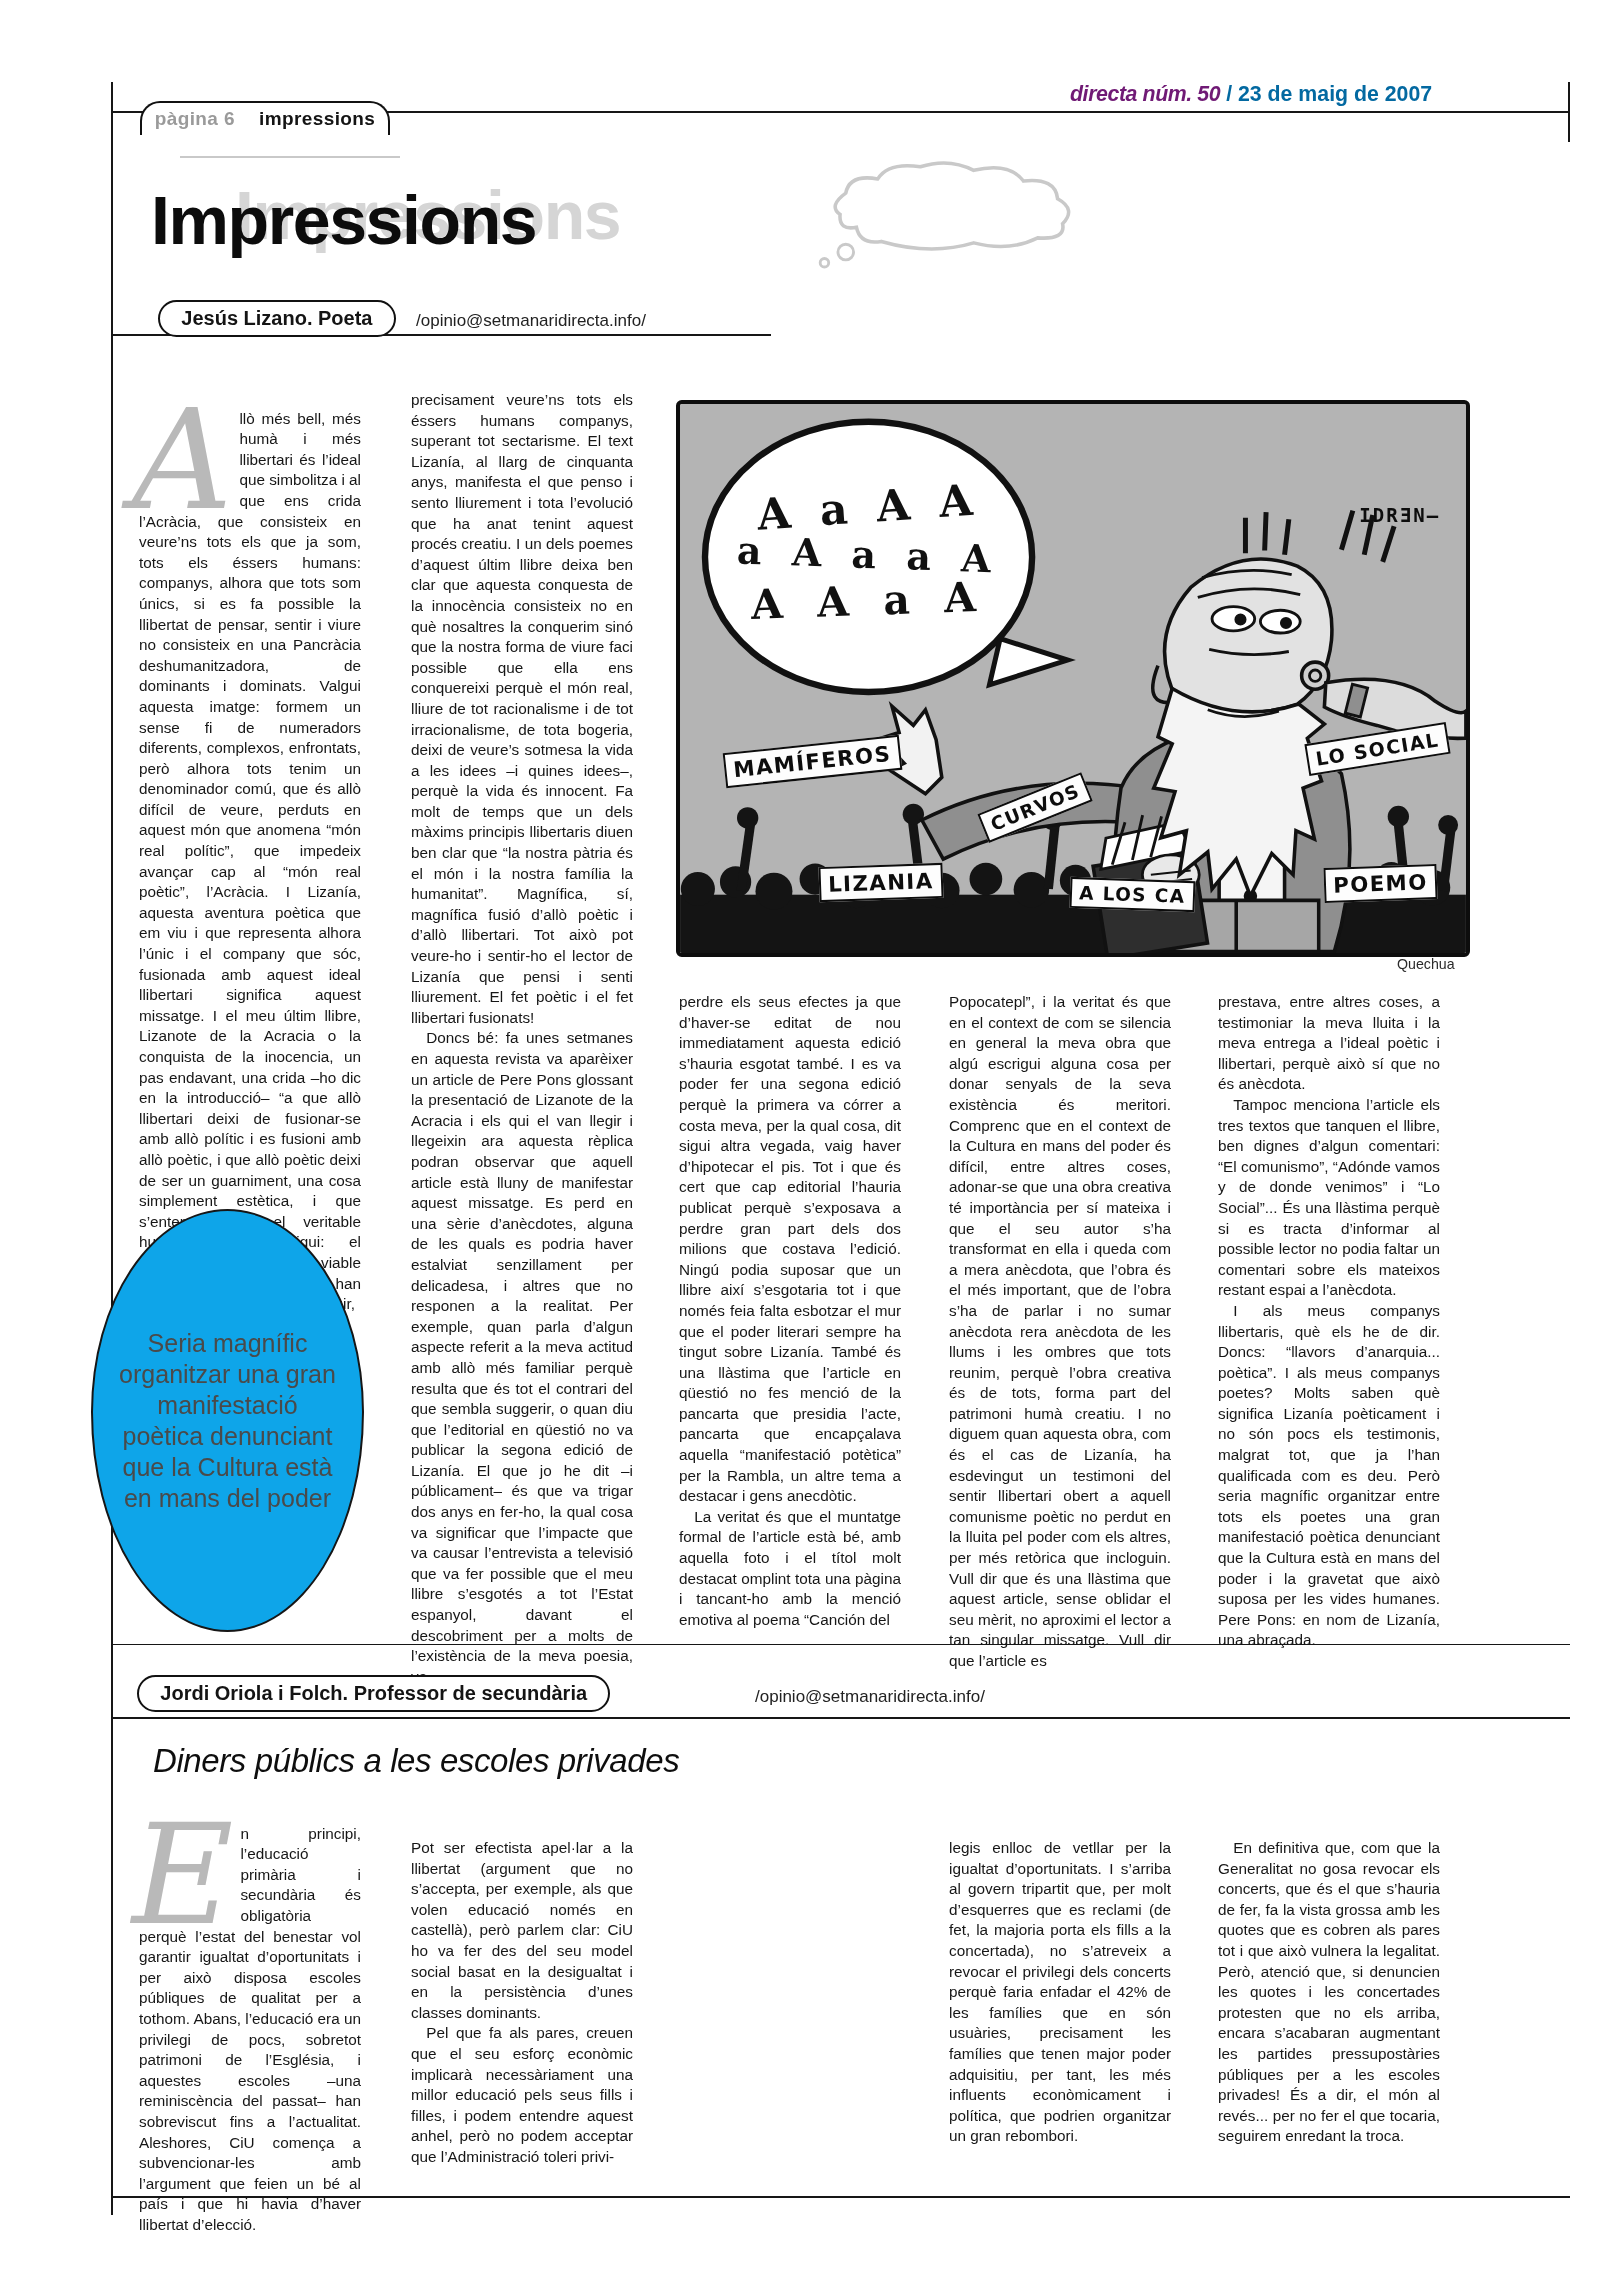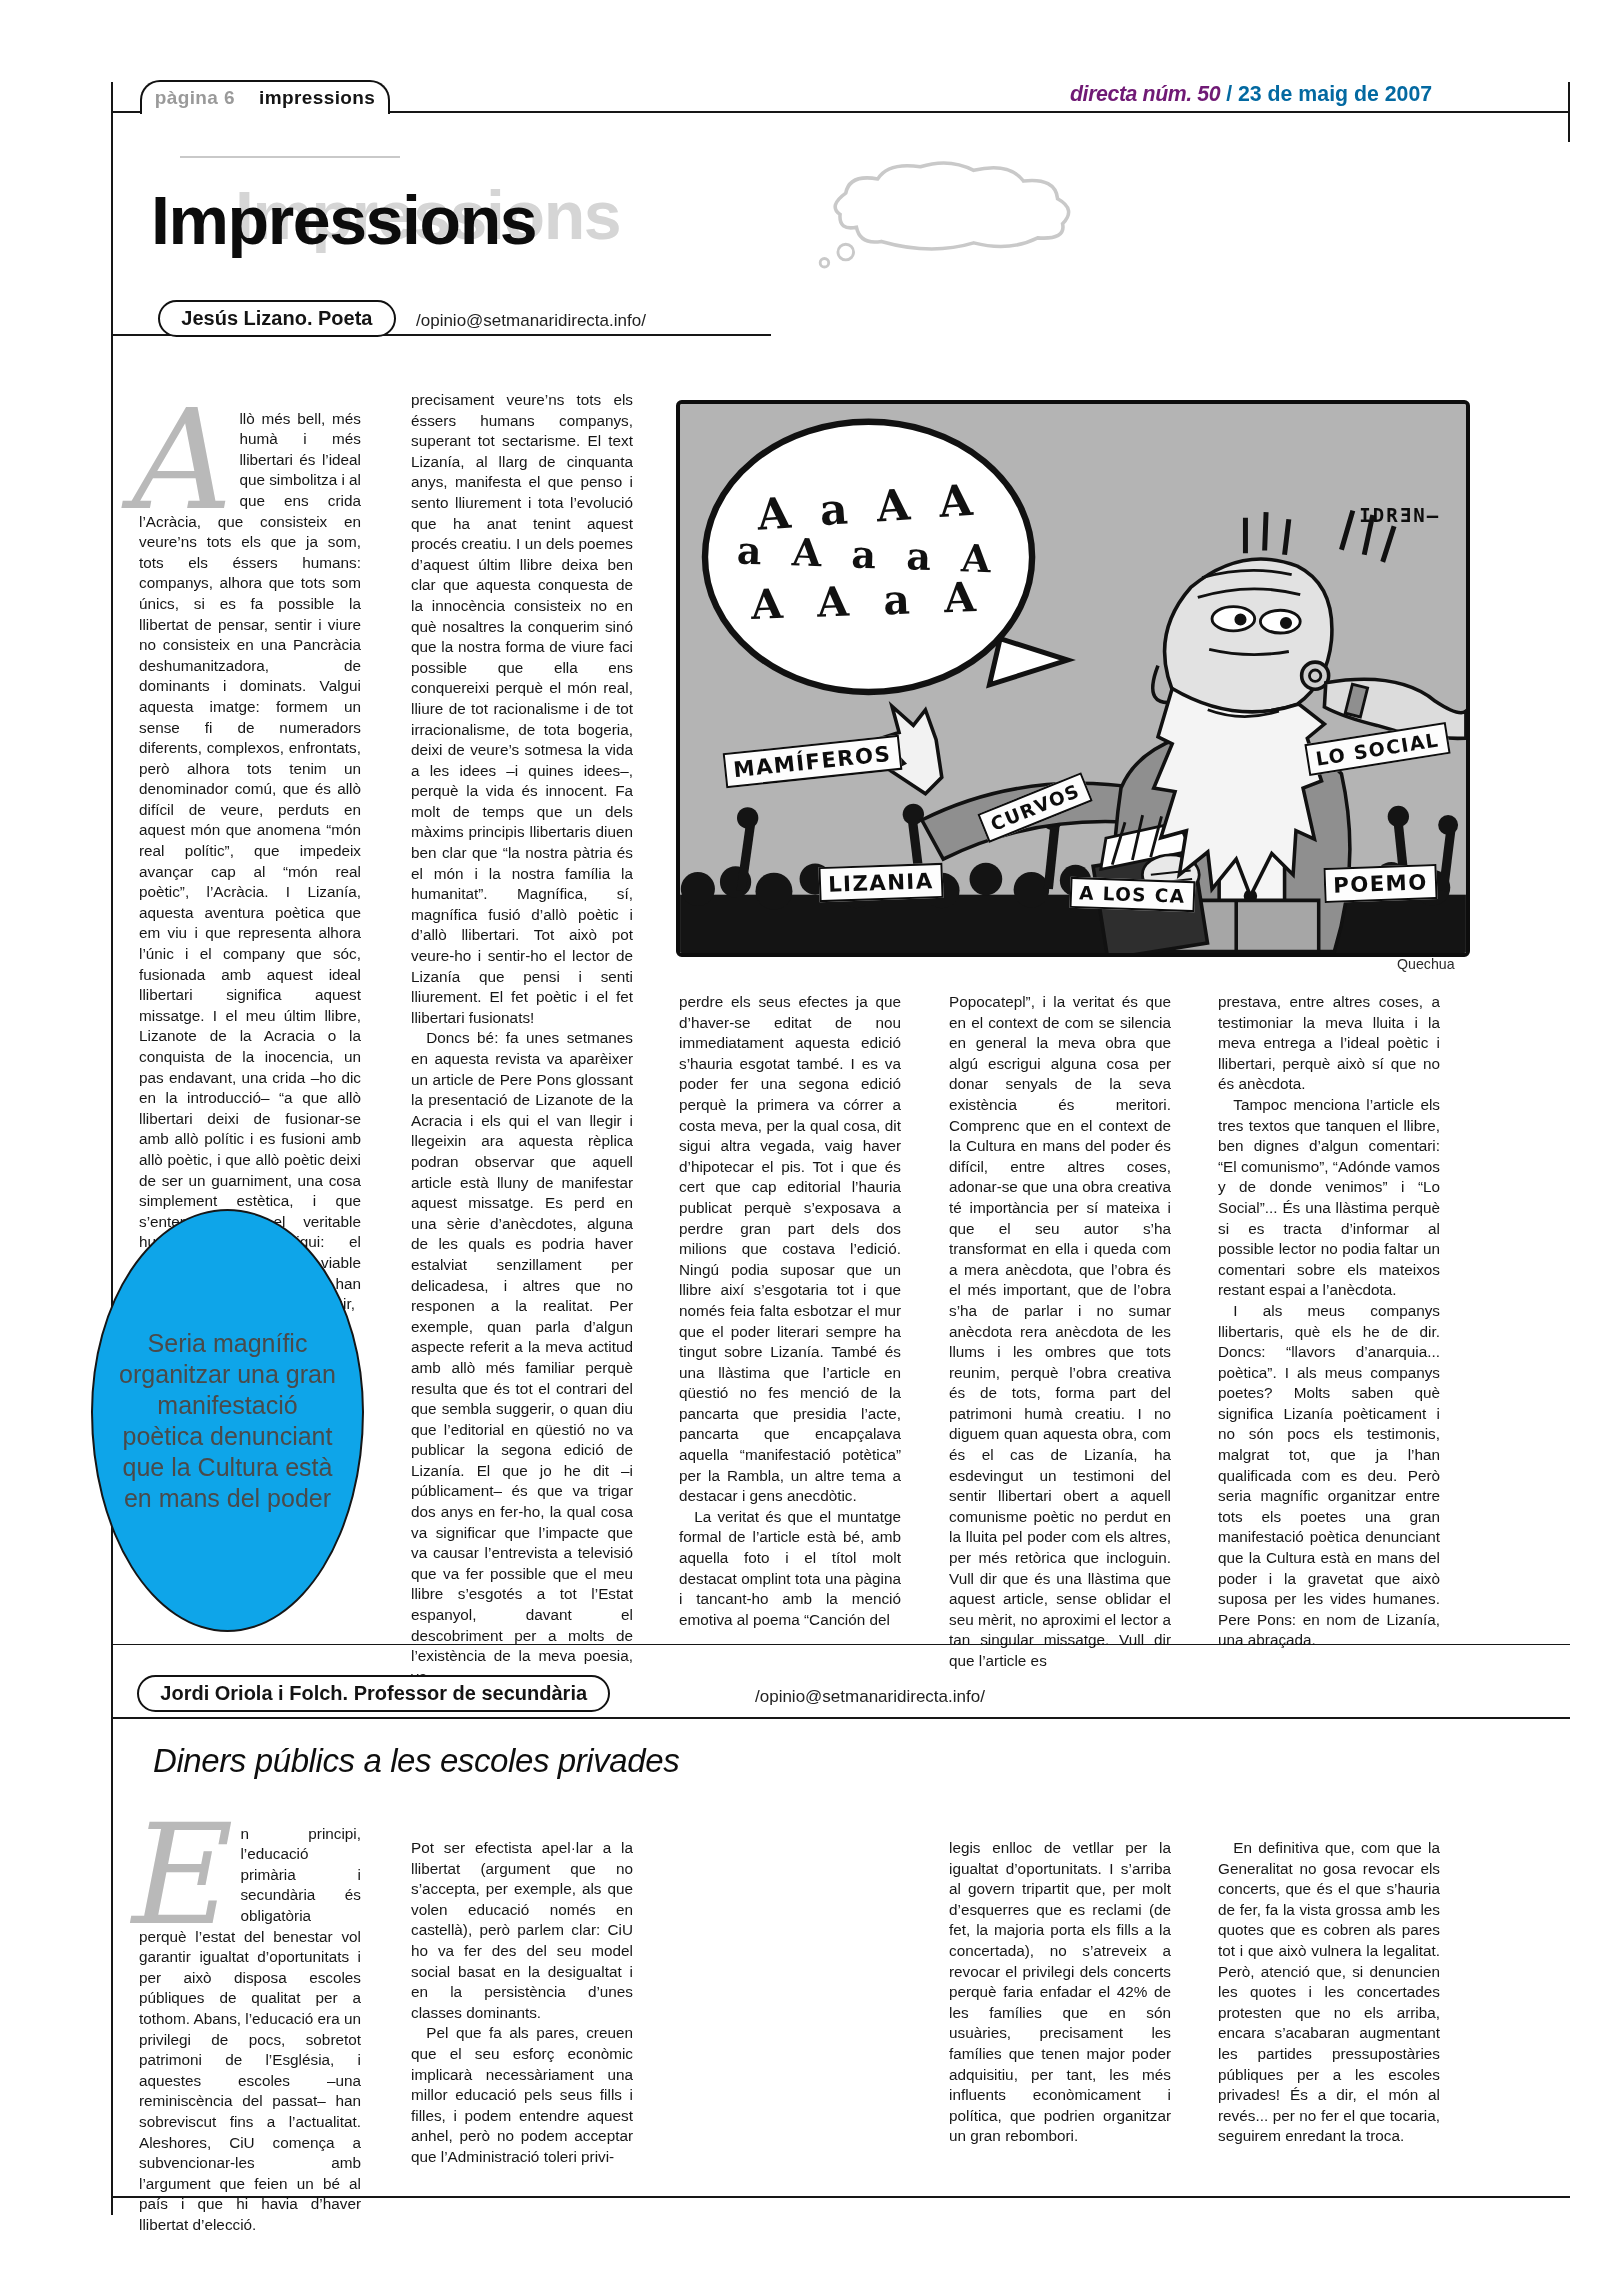--- a/index.html
+++ b/index.html
@@ -4,21 +4,21 @@
 <style>
   html,body{margin:0;padding:0;background:#ffffff;}
   #page{position:relative;width:1623px;height:2295px;background:#ffffff;overflow:hidden;
         font-family:"Liberation Sans",sans-serif;color:#141414;}
   .rule{position:absolute;background:#161616;}
   .grayline{position:absolute;background:#c9c9c9;}
 
   
   .pill{position:absolute;border:2.1px solid #111;background:#fff;border-radius:20px 20px 0 0;
         border-bottom:none;display:flex;align-items:center;justify-content:center;gap:24px;
-        font-weight:bold;font-size:19px;letter-spacing:0.4px;}
+        font-weight:bold;font-size:19px;letter-spacing:0.4px;margin-top:21px;}
   .pill .gray{color:#9a9a9a;}
   .hdr-right{position:absolute;white-space:nowrap;font-size:21.3px;}
   .hdr-right .b{font-weight:bold;font-style:italic;letter-spacing:-0.4px;color:#701a75;}
   .hdr-right .d{color:#0369a1;font-weight:bold;}
 
   
   .masthead-ghost{position:absolute;font-size:68px;font-weight:800;letter-spacing:-1.4px;color:#d5d5d5;z-index:1;}
   .masthead{position:absolute;font-size:68px;font-weight:800;letter-spacing:-1.4px;color:#0c0c0c;z-index:2;}
 
   

